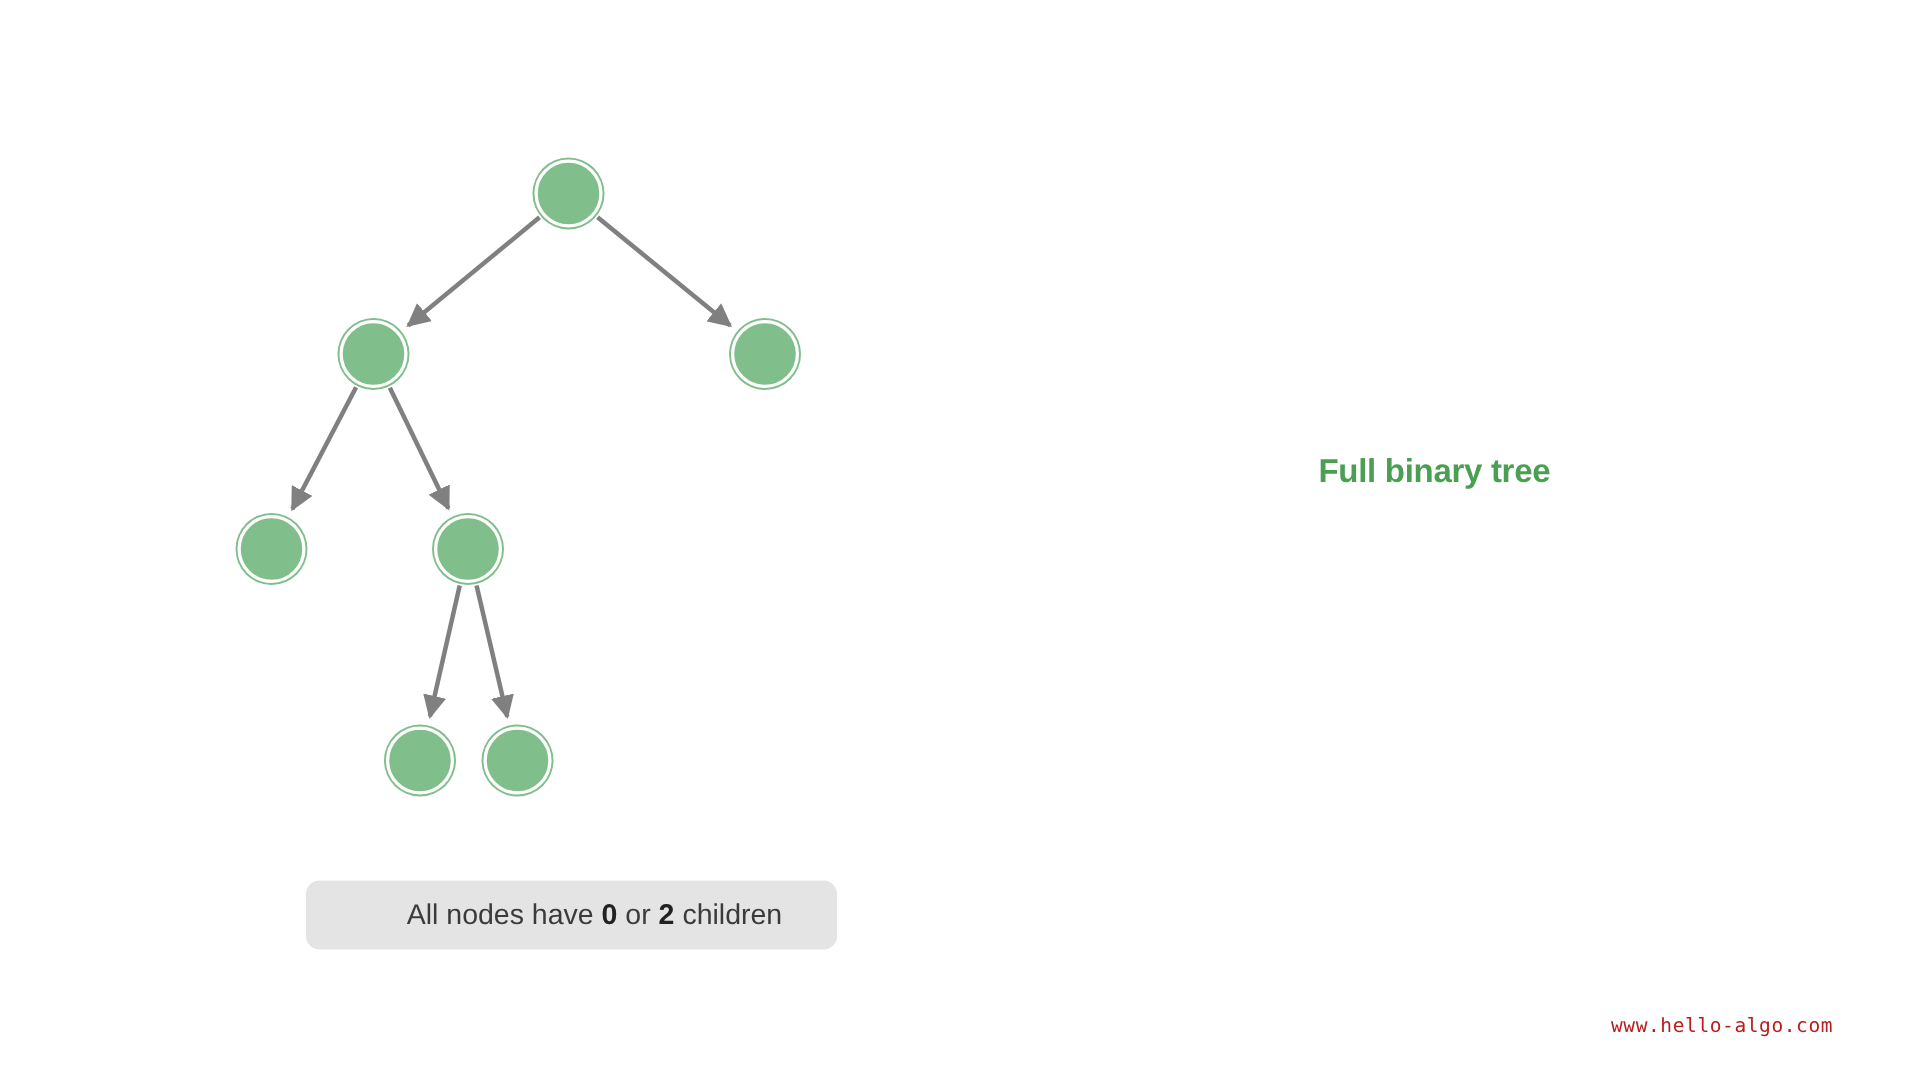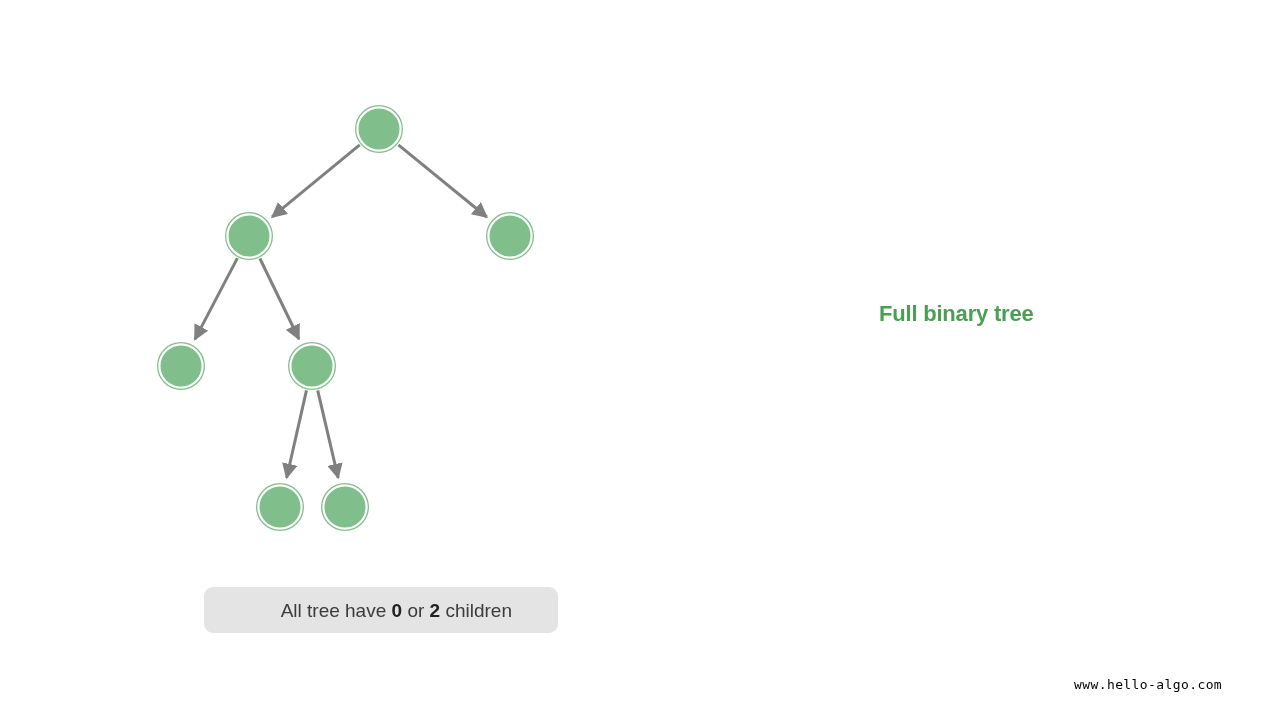--- a/index.html
+++ b/index.html
@@ -62,21 +62,21 @@
   .caption-text b {
     font-weight: bold;
     color: #222222;
   }
   .watermark {
     position: absolute;
     left: 1074px;
     top: 677px;
     font-family: "DejaVu Sans Mono", "Liberation Mono", monospace;
     font-size: 13px;
-    color: #000000;
+    color: #b91c1c;
     letter-spacing: 0.4px;
     white-space: nowrap;
   }
 </style>
 </head>
 <body>
 
 <div id="canvas-root">
 
   <svg class="tree-svg" viewBox="0 0 1280 720">
@@ -129,19 +129,19 @@
           <circle cx="345" cy="507" r="21.6" fill="none" stroke="#ffffff" stroke-width="2.2"></circle>
           <circle cx="345" cy="507" r="19.8" fill="#80be8b" stroke="none"></circle>
         </g>
       </g>
   </svg>
 
   <div class="diagram-title">Full binary tree</div>
 
   <div class="caption-box">
     <span class="caption-text">
-      <span>All tree have </span><b>0</b><span> or </span><b>2</b><span> children</span>
+      <span>All nodes have </span><b>0</b><span> or </span><b>2</b><span> children</span>
     </span>
   </div>
 
   <div class="watermark">www.hello-algo.com</div>
 
 </div>
 
 </body></html>

